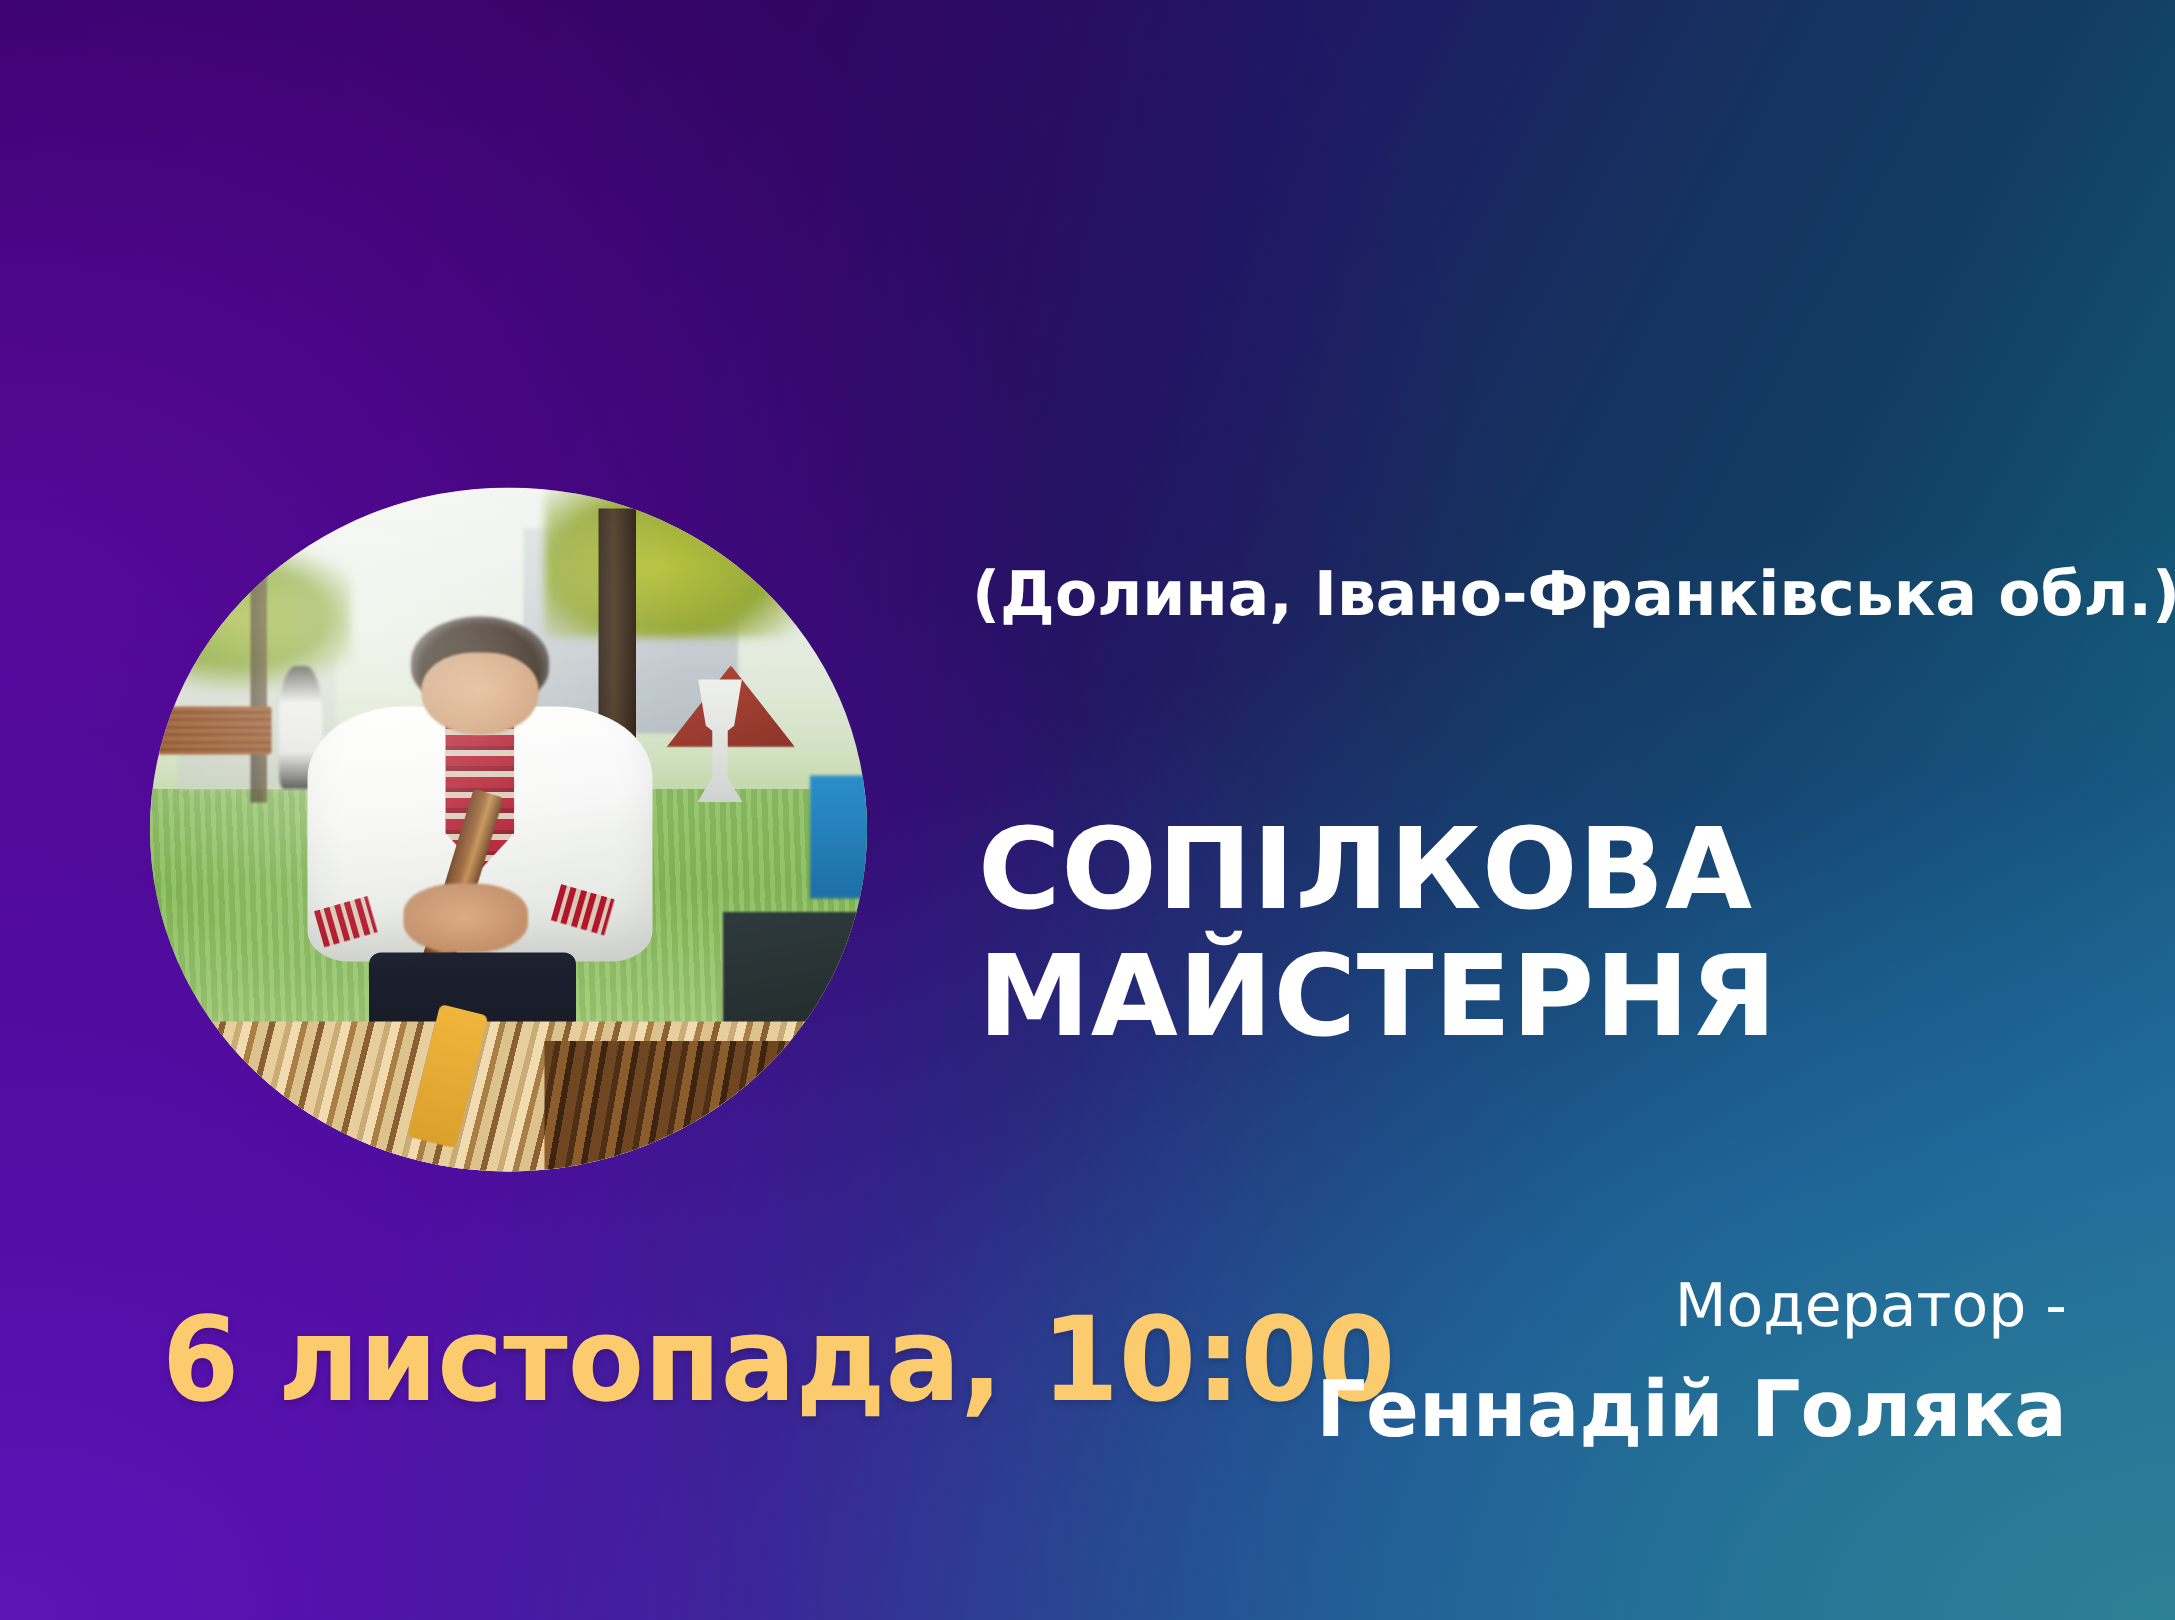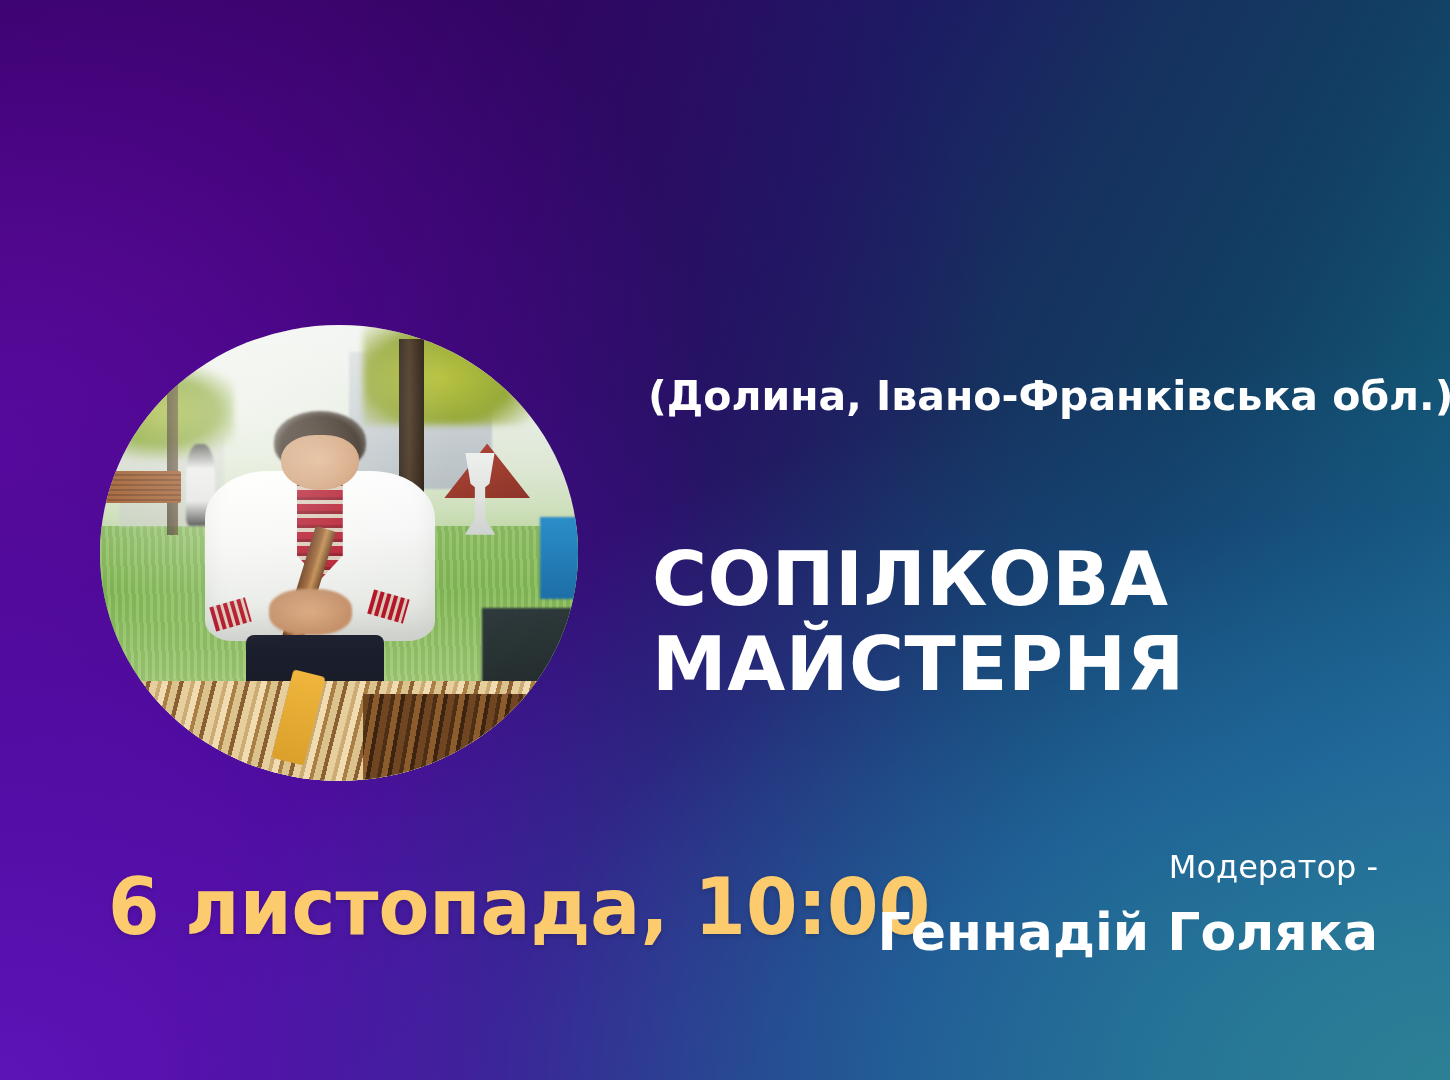--- a/index.html
+++ b/index.html
@@ -299,21 +299,21 @@
   .moderator {
     position: absolute;
     right: 72px;
     top: 850px;
     text-align: right;
     color: #ffffff;
   }
   .moderator-label {
     font-family: "DejaVu Sans", sans-serif;
     font-weight: normal;
-    font-size: 32px;
+    font-size: 40px;
     line-height: 1.08;
     white-space: nowrap;
   }
   .moderator-name {
     font-family: "DejaVu Sans", sans-serif;
     font-weight: bold;
     font-size: 52px;
     line-height: 1.12;
     margin-top: 18px;
     white-space: nowrap;

